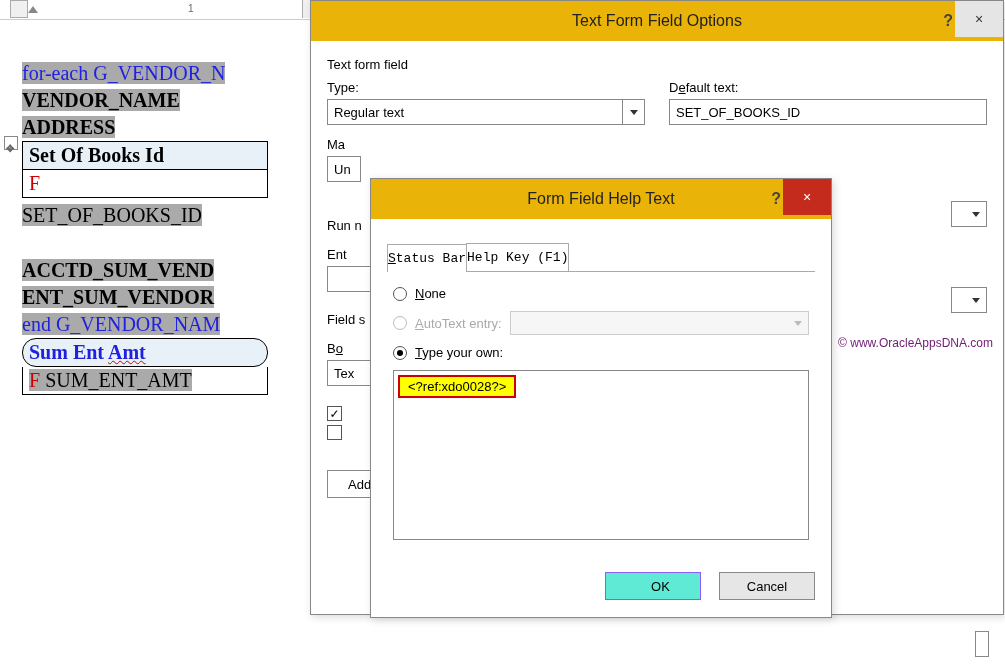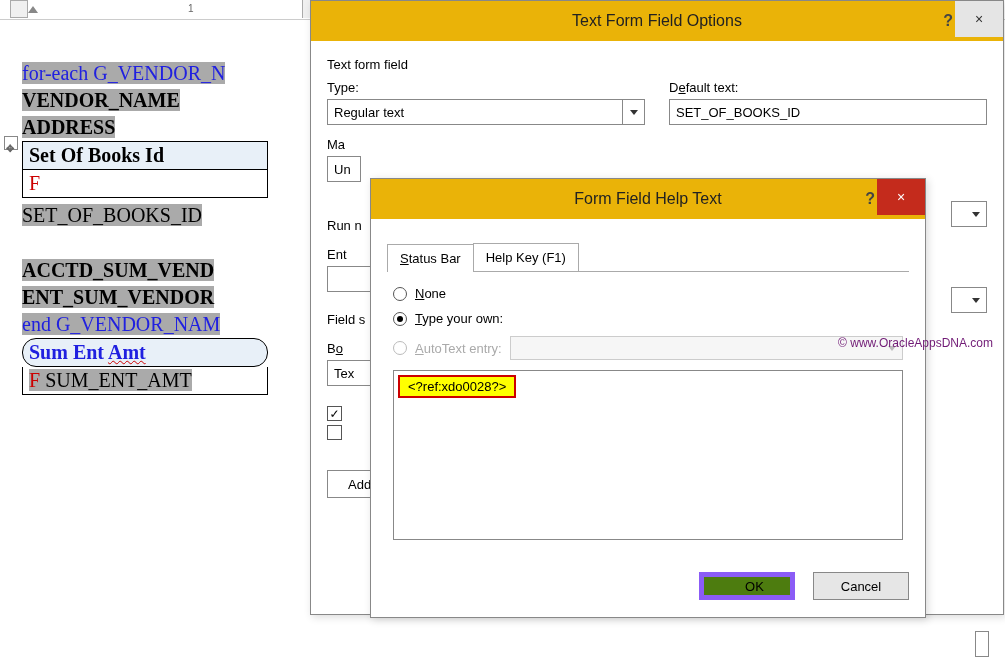--- a/index.html
+++ b/index.html
@@ -47,40 +47,40 @@
 .tff .textin { width: 100%; height: 26px; border: 1px solid #888; padding: 0 6px; font-family: inherit; font-size: 13px; }
 .tff .checkbox-row { display: flex; align-items: center; gap: 6px; margin: 4px 0; }
 .tff .checkbox { width: 15px; height: 15px; border: 1px solid #555; background: #fff; display: flex; align-items:center; justify-content:center; font-size: 12px; }
 .tff .btn { height: 28px; padding: 0 20px; border: 1px solid #888; background: #fff; cursor: pointer; display: inline-flex; align-items: center; }
 .tff .right-combos { position: absolute; right: 16px; width: 36px; }
 .tff .right-combo { width: 36px; height: 26px; border: 1px solid #888; background: #fff; position: relative; margin-bottom: 60px; }
 .tff .right-combo:after { content:""; position:absolute; right:6px; top:10px; width:0;height:0;border-left:4px solid transparent;border-right:4px solid transparent;border-top:5px solid #333; }
 .tff .right-combos .odd { position: absolute; right: -2px; top: 430px; width: 14px; height: 26px; border: 1px solid #888; background:#fff; }
 
 
-.fht { left: 370px; top: 178px; width: 556px; height: 440px; z-index: 10; }
+.fht { left: 370px; top: 178px; width: 462px; height: 440px; z-index: 10; }
 .fht .tabs { display: flex; border-bottom: 1px solid #aaa; margin-top: 14px; }
-.fht .tab { padding: 6px 12px; border: 1px solid #aaa; border-bottom: none; background: #fff; margin-right: -1px; cursor: pointer; font-size: 13px; }
+.fht .tab { padding: 6px 0; border: 1px solid #aaa; border-bottom: none; background: #fff; margin-right: -1px; cursor: pointer; font-size: 13px; font-family: Liberation Mono, monospace; }
 .fht .tab.active { position: relative; top: 1px; background: #fff; }
 .fht .tab .und { text-decoration: underline; }
 .fht .radios { padding: 14px 6px 6px 6px; }
 .fht .radio-row { display: flex; align-items: center; gap: 8px; margin-bottom: 10px; }
 .fht .radio { width: 14px; height: 14px; border: 1px solid #555; border-radius: 50%; background: #fff; position: relative; }
 .fht .radio.sel:after { content:""; position:absolute; left:3px; top:3px; width:6px; height:6px; background:#000; border-radius:50%; }
 .fht .radio.disabled { border-color: #bbb; }
 .fht .radio-label { font-size: 13px; }
 .fht .radio-label.disabled { color: #aaa; }
 .fht .radio-label .und { text-decoration: underline; }
 .fht .autotext-combo { flex:1; height: 24px; border: 1px solid #ccc; background: #f6f6f6; position: relative; }
 .fht .autotext-combo:after { content:""; position:absolute; right:6px; top:9px; width:0;height:0;border-left:4px solid transparent;border-right:4px solid transparent;border-top:5px solid #bbb; }
 .fht .textarea-wrap { border: 1px solid #888; height: 170px; padding: 4px; position: relative; }
 .fht .highlight { display:inline-block; background: #ffff00; border: 2px solid #c00; padding: 2px 8px; font-family: "Segoe UI", sans-serif; font-size: 13px; }
 .fht .dlg-buttons { display: flex; justify-content: flex-end; gap: 18px; padding: 16px; }
 .fht .dlg-btn { width: 96px; height: 28px; border: 1px solid #888; background: #e6e6e6; display: flex; align-items: center; justify-content: center; cursor: pointer; font-size: 13px; }
-.fht .dlg-btn.primary { border: 5px solid #8b5cf6; background: #4d7c0f; padding-left: 15px; }
+.fht .dlg-btn.primary { border: 1px solid #8b5cf6; background: #5eead4; padding-left: 15px; }
 
 .watermark { position: absolute; right: 12px; top: 336px; font-size: 12px; color: #701a75; z-index: 20; }
 </style>
 </head>
 <body>
 
 <div class="ruler">
   <div class="ruler-tab"></div>
   <div class="ruler-tri"></div>
   <div class="ruler-marks">
@@ -179,28 +179,28 @@
     <div class="tabs">
       <div class="tab active"><span class="und">S</span><span>tatus Bar</span></div>
       <div class="tab">Help Key (F1)</div>
     </div>
     <div class="radios">
       <div class="radio-row">
         <div class="radio"></div>
         <span class="radio-label"><span class="und">N</span><span>one</span></span>
       </div>
       <div class="radio-row">
-        <div class="radio sel"></div>
-        <span class="radio-label"><span class="und">T</span><span>ype your own:</span></span>
-      </div>
-      <div class="radio-row">
         <div class="radio disabled"></div>
         <span class="radio-label disabled"><span class="und">A</span><span>utoText entry:</span></span>
         <div class="autotext-combo"></div>
       </div>
+      <div class="radio-row">
+        <div class="radio sel"></div>
+        <span class="radio-label"><span class="und">T</span><span>ype your own:</span></span>
+      </div>
       <div class="textarea-wrap">
         <span class="highlight">&lt;?ref:xdo0028?&gt;</span>
       </div>
     </div>
   </div>
   <div class="dlg-buttons">
     <div class="dlg-btn primary">OK</div>
     <div class="dlg-btn">Cancel</div>
   </div>
 </div>

